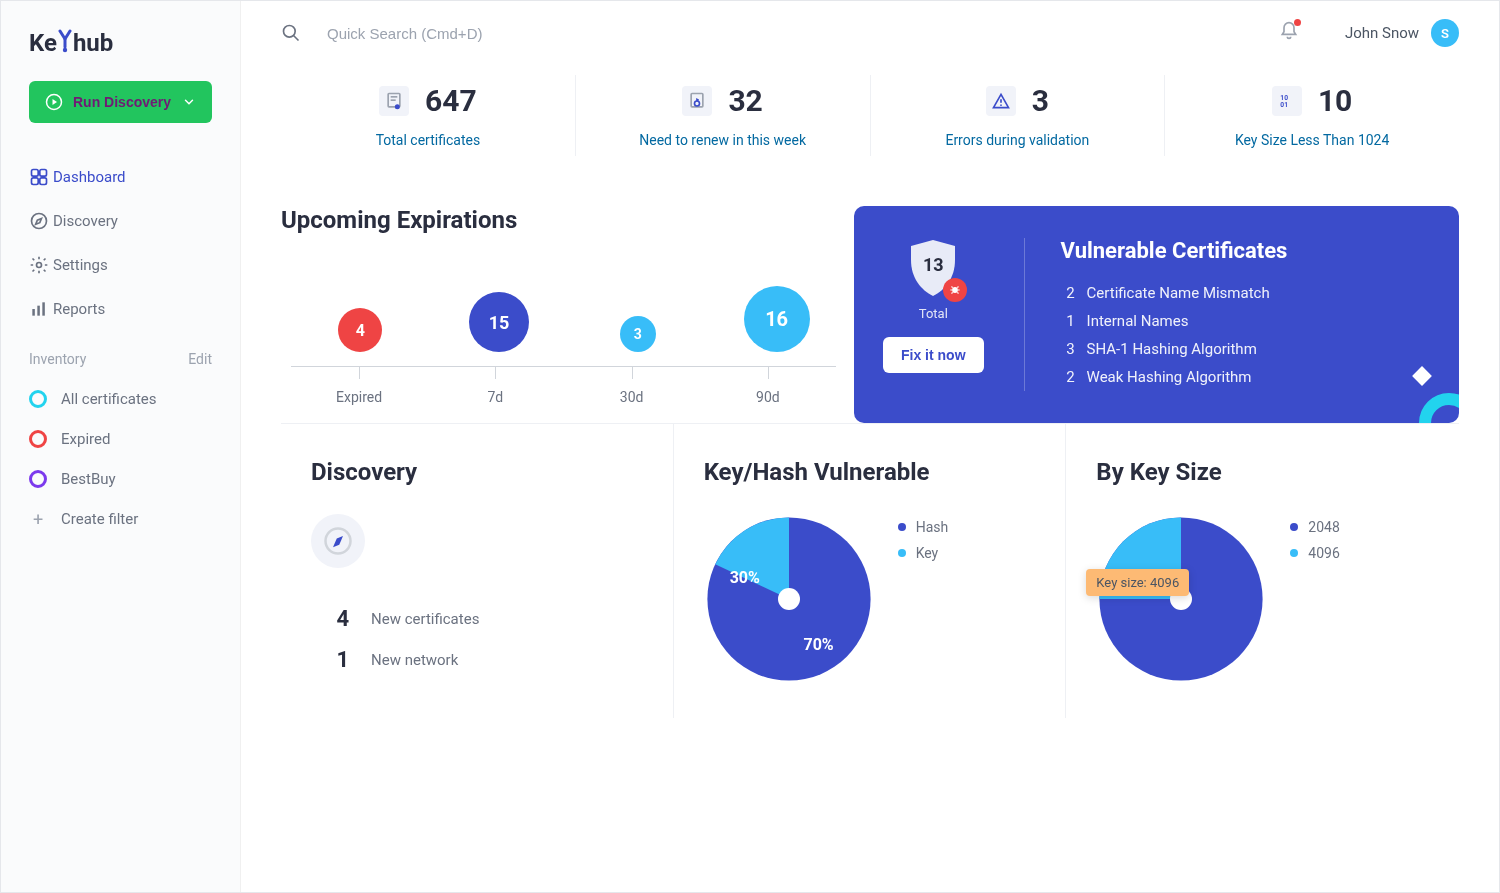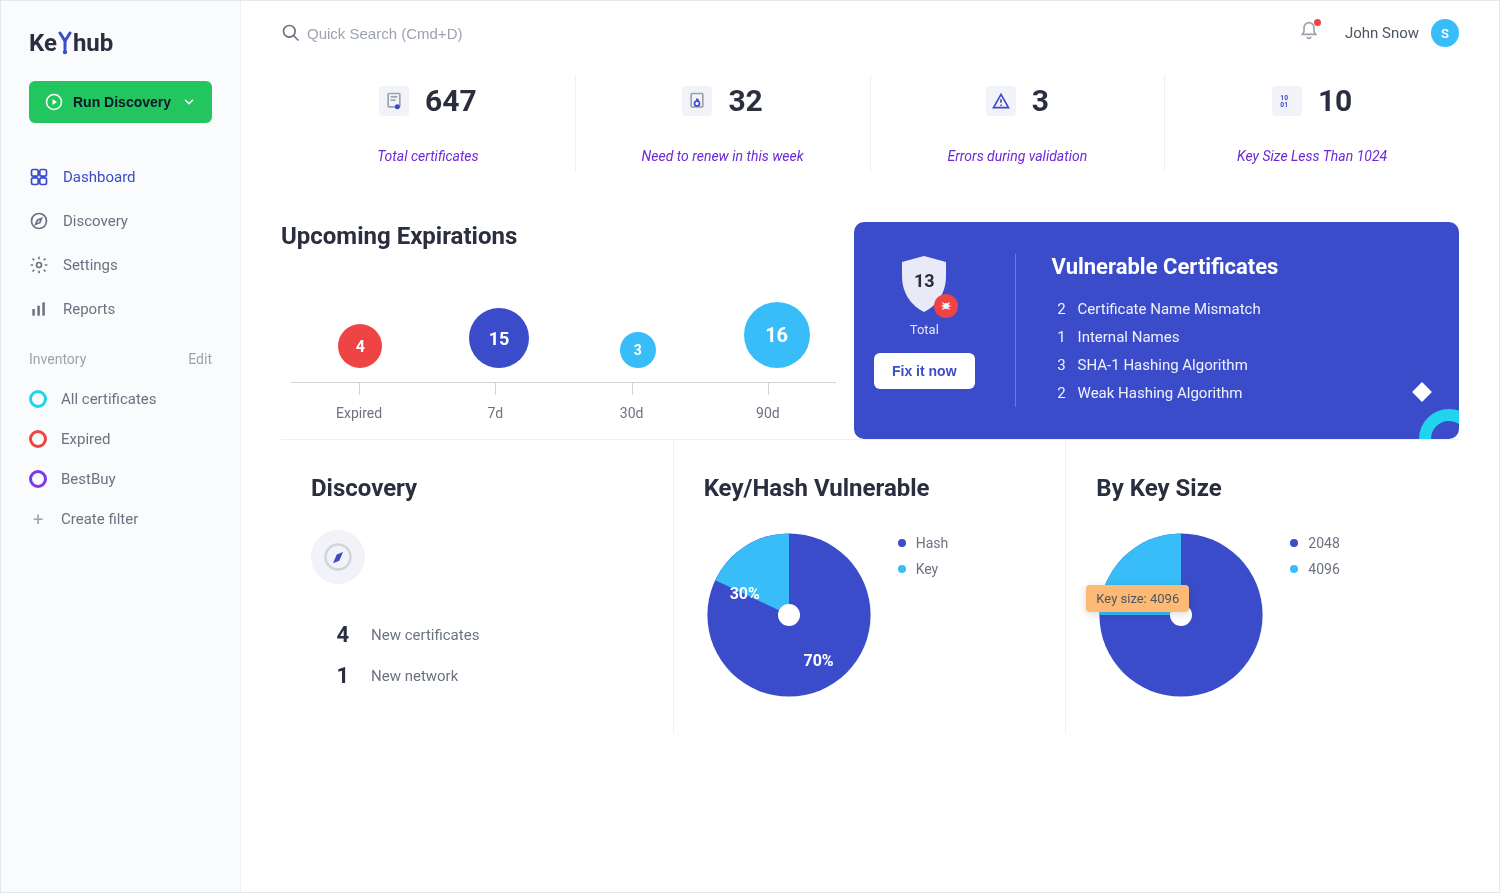--- a/index.html
+++ b/index.html
@@ -1,57 +1,57 @@
 <!DOCTYPE html>
 <html><head>
 <meta charset="utf-8">
 <style>
 * { box-sizing: border-box; margin: 0; padding: 0; }
 body { font-family: -apple-system, BlinkMacSystemFont, 'Segoe UI', Roboto, sans-serif; background: #fff; color: #2a2e3f; }
 .app { display: flex; width: 1500px; height: 893px; border: 1px solid #e5e7eb; }
 .sidebar { width: 240px; background: #fafbfc; padding: 28px 0 0 0; border-right: 1px solid #f0f0f0; }
-.logo { padding: 0 28px 24px 28px; font-size: 24px; font-weight: 700; color: #2a2e3f; display: flex; align-items: center; }
+.logo { padding: 0 28px 24px 28px; font-size: 24px; font-weight: 700; color: #2a2e3f; display: flex; align-items: flex-start; }
 .logo-svg { display: inline-block; width: 14px; height: 24px; margin: 0 1px; }
-.run-btn { margin: 0 28px 32px 28px; background: #22c55e; color: #0f172a; border: none; border-radius: 6px; padding: 12px 16px; font-size: 14px; font-weight: 600; display: flex; align-items: center; gap: 10px; cursor: pointer; width: calc(100% - 56px); }
+.run-btn { margin: 0 28px 32px 28px; background: #22c55e; color: #701a75; border: none; border-radius: 6px; padding: 12px 16px; font-size: 14px; font-weight: 600; display: flex; align-items: center; gap: 10px; cursor: pointer; width: calc(100% - 56px); }
 .run-btn .chev { margin-left: auto; }
 .nav { list-style: none; }
-.nav-item { display: flex; align-items: center; gap: 14px; padding: 12px 28px; color: #6b7280; font-size: 15px; cursor: pointer; }
+.nav-item { display: flex; align-items: center; gap: 4px; padding: 12px 28px; color: #6b7280; font-size: 15px; cursor: pointer; }
 .nav-item.active { color: #3b4cca; }
 .nav-item svg { width: 20px; height: 20px; flex-shrink: 0; }
 .inv-header { display: flex; justify-content: space-between; align-items: center; padding: 20px 28px 12px 28px; color: #9ca3af; font-size: 14px; }
 .inv-item { display: flex; align-items: center; gap: 14px; padding: 11px 28px; color: #6b7280; font-size: 15px; cursor: pointer; }
 .ring { width: 18px; height: 18px; border-radius: 50%; border: 3px solid; }
 .plus-ic { width: 18px; height: 18px; display: flex; align-items: center; justify-content: center; color: #9ca3af; font-size: 18px; }
 .main { flex: 1; background: #fff; }
-.topbar { display: flex; align-items: center; padding: 18px 40px; gap: 6px; }
+.topbar { display: flex; align-items: center; padding: 18px 40px; gap: 26px; }
 .search-ic { color: #6b7280; }
 .search-input { border: none; outline: none; font-size: 15px; color: #2a2e3f; flex: 1; }
 .search-input::placeholder { color: #9ca3af; }
 .bell { position: relative; color: #9ca3af; margin-right: 20px; cursor: pointer; }
 .bell .dot { position: absolute; top: -2px; right: -2px; width: 7px; height: 7px; background: #ef4444; border-radius: 50%; }
 .user { display: flex; align-items: center; gap: 12px; color: #4b5563; font-size: 15px; }
 .avatar { width: 28px; height: 28px; border-radius: 50%; background: #38bdf8; color: #fff; display: flex; align-items: center; justify-content: center; font-size: 13px; font-weight: 600; }
 .stats { display: flex; padding: 10px 40px 20px 40px; }
 .stat { flex: 1; text-align: center; border-right: 1px solid #eef0f4; padding: 8px 0; }
 .stat:last-child { border-right: none; }
 .stat-top { display: flex; align-items: center; justify-content: center; gap: 16px; }
 .stat-ic { width: 30px; height: 30px; background: #f1f3f9; border-radius: 4px; display: flex; align-items: center; justify-content: center; color: #3b4cca; position: relative; }
 .stat-val { font-size: 30px; font-weight: 700; color: #2a2e3f; }
-.stat-lbl { color: #6d28d9; font-size: 14px; margin-top: 30px; font-style: italic; }
+.stat-lbl { color: #0369a1; font-size: 14px; margin-top: 14px; }
 .content { padding: 30px 40px 0 40px; display: grid; grid-template-columns: 1fr 1fr; gap: 8px; }
 .section-title { font-size: 24px; font-weight: 700; color: #2a2e3f; margin-bottom: 28px; }
 .upcoming { padding-right: 20px; }
 .bubbles { display: flex; align-items: flex-end; gap: 0; height: 90px; padding-left: 10px; }
 .bubble-col { flex: 1; display: flex; flex-direction: column; align-items: center; }
 .bubble { border-radius: 50%; color: #fff; display: flex; align-items: center; justify-content: center; font-weight: 700; }
 .timeline { border-top: 1px solid #d1d5db; margin: 14px 10px 0 10px; position: relative; }
 .timeline-ticks { display: flex; }
 .tick { flex: 1; text-align: center; position: relative; padding-top: 22px; color: #6b7280; font-size: 14px; }
 .tick::before { content: ''; position: absolute; top: 0; left: 50%; width: 1px; height: 12px; background: #d1d5db; }
-.vulnerable-card { background: #3b4cca; border-radius: 10px; padding: 32px 20px; color: #fff; display: flex; gap: 40px; position: relative; overflow: hidden; margin-left: -20px; }
+.vulnerable-card { background: #3b4cca; border-radius: 10px; padding: 32px 29px; color: #fff; display: flex; gap: 40px; position: relative; overflow: hidden; margin-left: -20px; }
 .vuln-left { text-align: center; }
 .shield { position: relative; width: 56px; height: 60px; margin: 0 auto 8px auto; }
 .shield-bg { width: 56px; height: 60px; }
 .bug-badge { position: absolute; bottom: -4px; right: -6px; width: 24px; height: 24px; background: #ef4444; border-radius: 50%; display: flex; align-items: center; justify-content: center; }
 .shield-num { font-size: 18px; font-weight: 700; color: #2a2e3f; position: absolute; top: 16px; left: 0; right: 0; }
 .vuln-total { font-size: 13px; opacity: 0.85; margin-bottom: 16px; }
 .fix-btn { background: #fff; color: #3b4cca; border: none; border-radius: 6px; padding: 10px 18px; font-weight: 700; font-size: 14px; cursor: pointer; }
 .vuln-right { flex: 1; border-left: 1px solid rgba(255,255,255,0.25); padding-left: 36px; }
 .vuln-title { font-size: 22px; font-weight: 700; margin-bottom: 16px; }
 .vuln-list { list-style: none; }

